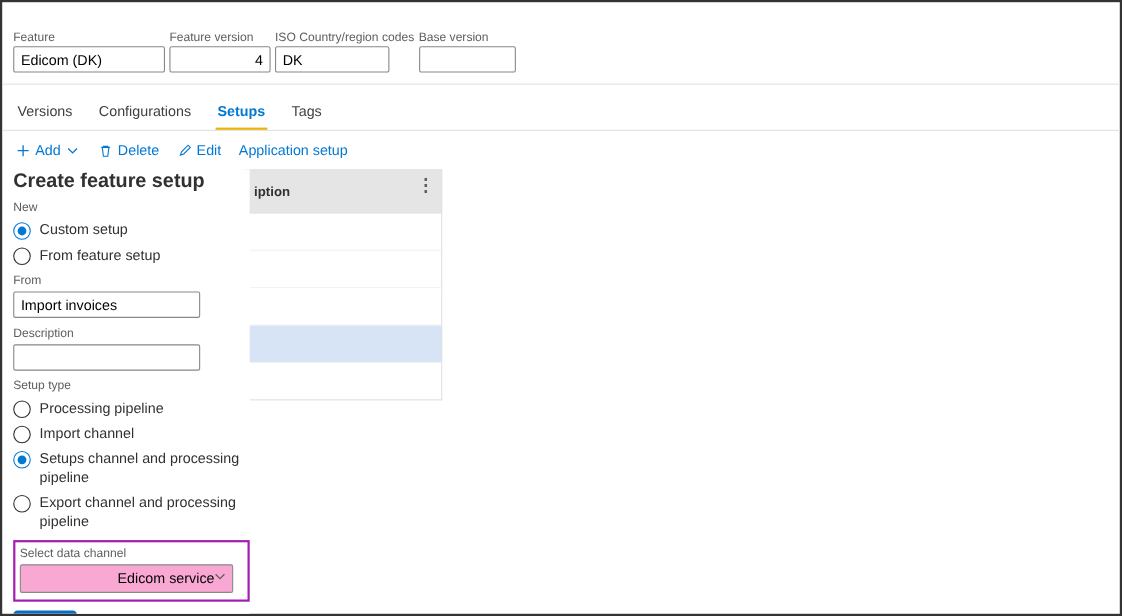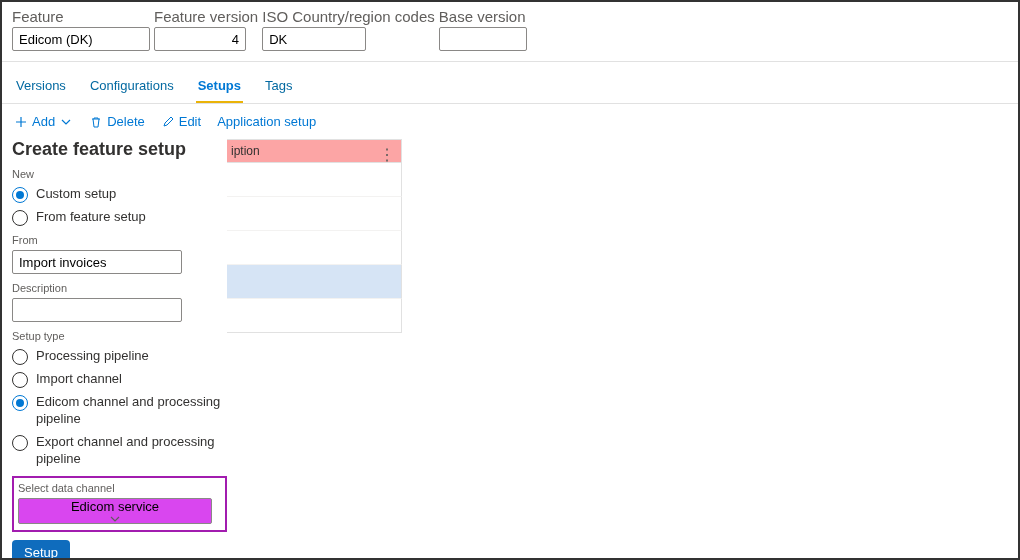--- a/index.html
+++ b/index.html
@@ -1,49 +1,49 @@
 <!DOCTYPE html>
 <html><head>
 <meta charset="utf-8">
 <style>
 * { box-sizing: border-box; margin: 0; padding: 0; }
 body { font-family: "Segoe UI", Arial, sans-serif; font-size: 13px; color: #323130; background: #fff; }
 .app { width: 1020px; height: 560px; border: 2px solid #333; position: relative; overflow: hidden; }
 .header-fields { display: flex; gap: 4px; padding: 6px 10px 10px 10px; border-bottom: 1px solid #e1e1e1; }
 .field-group { display: flex; flex-direction: column; }
-.field-label { font-size: 15px; color: #605e5c; margin-bottom: 2px; }
+.field-label { font-size: 11px; color: #605e5c; margin-bottom: 2px; margin-top: 20px; }
 .field-input { height: 24px; border: 1px solid #8a8886; border-radius: 2px; padding: 0 6px; font-size: 13px; background: #fff; }
 .w-feature { width: 138px; }
 .w-version { width: 92px; text-align: right; }
 .w-iso { width: 104px; }
 .w-base { width: 84px; }
 .w-basev { width: 84px; }
 .w-bver { width: 88px; }
 .tabs { display: flex; gap: 20px; padding: 10px 12px 0 12px; border-bottom: 1px solid #e1e1e1; }
-.tab { font-size: 13px; color: #0369a1; padding: 6px 2px 8px 2px; cursor: pointer; }
+.tab { font-size: 13px; color: #404040; padding: 6px 2px 8px 2px; cursor: pointer; }
 .tab.active { color: #0078d4; border-bottom: 2px solid #eab308; font-weight:700; }
 .toolbar { display: flex; align-items: flex-end; gap: 16px; padding: 10px 12px; font-size: 13px; }
 .tb-item { color: #0078d4; cursor: pointer; display: inline-flex; align-items: center; gap: 4px; }
 .tb-icon { width: 14px; height: 14px; display: inline-flex; align-items: center; justify-content: center; }
 .content-area { position: relative; padding: 0 10px; }
 .grid-wrap { margin-left: 210px; width: 180px; }
-.grid-header { height: 24px; border: 1px solid #e1e1e1; display:flex; align-items:center; padding: 0 8px; font-size:12px; color:#323130; background:#fca5a5; position:relative; }
+.grid-header { height: 40px; border: 1px solid #e1e1e1; display:flex; align-items:center; padding: 0 8px; font-size:12px; color:#323130; background:#e5e5e5; position:relative;font-weight:bold; }
 .grid-header .dots { position:absolute; right:6px; top:8px; color:#605e5c; font-size:16px; line-height:14px; }
 .grid-row { height: 34px; border-left:1px solid #e1e1e1; border-right:1px solid #e1e1e1; border-bottom:1px solid #f3f2f1; }
 .grid-row.sel { background: #d6e4f5; }
 .panel { position:absolute; left:10px; top:0; width:215px; background:#fff; z-index:5; padding-bottom:10px; }
 .panel h2 { font-size:18px; font-weight:600; margin: 0 0 6px 0; }
 .section-label { font-size:11px; color:#605e5c; margin: 8px 0 4px 0; }
 .radio-row { display:flex; align-items:flex-start; gap:8px; margin: 6px 0; font-size:13px; cursor:pointer; }
 .radio-outer { width:16px; height:16px; border:1px solid #323130; border-radius:50%; display:flex; align-items:center; justify-content:center; flex-shrink:0; margin-top:1px; }
 .radio-outer.checked { border-color:#0078d4; }
 .radio-inner { width:8px; height:8px; border-radius:50%; background:#0078d4; }
 .text-input { width:170px; height:24px; border:1px solid #8a8886; border-radius:2px; padding:0 6px; font-size:13px; }
 .select-wrap { position:relative; width:194px; }
-.select-input { width:194px; height:26px; border:1px solid #8a8886; border-radius:2px; padding:0 6px; font-size:13px; background:#d946ef; text-align:left; display:flex; align-items:center; justify-content:space-between; cursor:pointer;flex-direction:column; }
+.select-input { width:194px; height:26px; border:1px solid #8a8886; border-radius:2px; padding:0 6px; font-size:13px; background:#f9a8d4; text-align:left; display:flex; align-items:center; justify-content:flex-end; cursor:pointer; }
 .chev { font-size:11px; color:#605e5c; }
 .highlight-box { border:2px solid #a21caf; padding:4px 4px 6px 4px; margin-top:8px; }
 .create-btn { margin-top:8px; background:#0f6cbd; color:#fff; border:none; border-radius:4px; padding:5px 12px; font-size:13px; cursor:pointer; }
 .radio-label { line-height:1.3; }
 </style>
 </head>
 <body>
 
 <div class="app">
 
@@ -147,21 +147,21 @@
         <span class="radio-label">Processing pipeline</span>
       </div>
       <div class="radio-row">
         <span class="radio-outer"></span>
         <span class="radio-label">Import channel</span>
       </div>
       <div class="radio-row">
         <span class="radio-outer checked">
             <span class="radio-inner"></span>
           </span>
-        <span class="radio-label">Edicom channel and processing pipeline</span>
+        <span class="radio-label">Setups channel and processing pipeline</span>
       </div>
       <div class="radio-row">
         <span class="radio-outer"></span>
         <span class="radio-label">Export channel and processing pipeline</span>
       </div>
 
       <div class="highlight-box">
         <div class="section-label" style="margin-top:0;">Select data channel</div>
         <div class="select-wrap">
           <button class="select-input">

